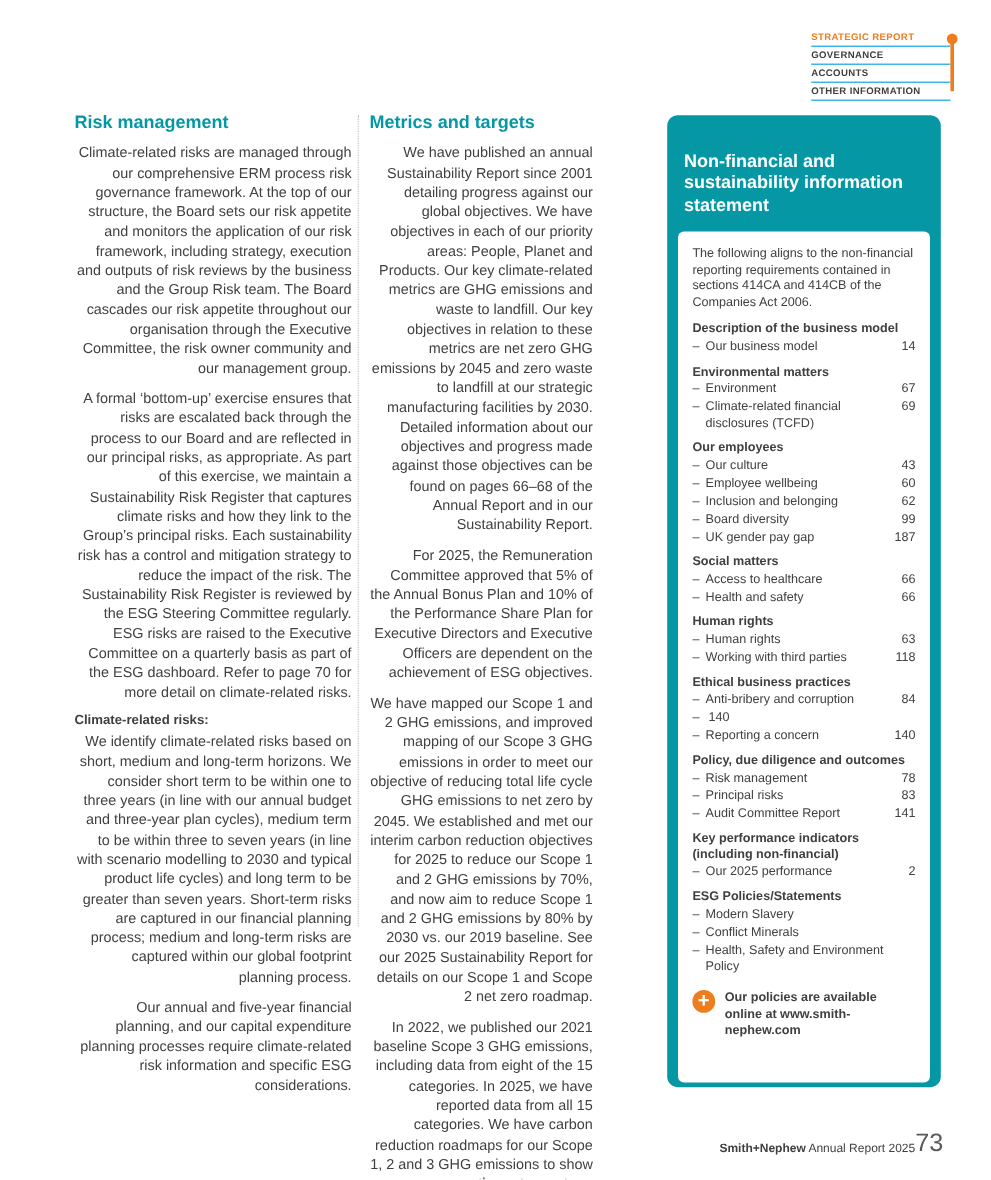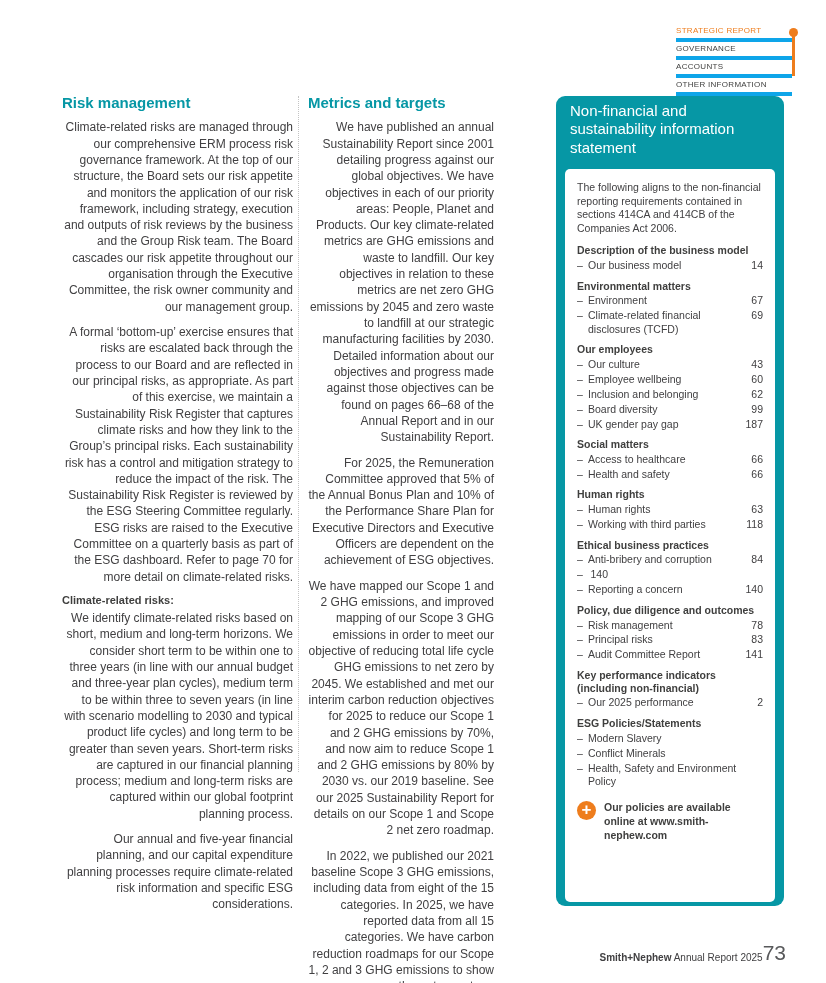--- a/index.html
+++ b/index.html
@@ -9,22 +9,22 @@
     background:#ffffff;
     font-family:"Liberation Sans", sans-serif;
     color:#414042;
     overflow:hidden;
   }
 
   
   .topnav{position:absolute;top:24px;right:34px;width:116px;}
   .nav-item{
     font-size:8px;letter-spacing:.3px;line-height:1;
-    padding:3px 0 3px 0;border-bottom:4px solid #0ea5e9;
-    color:#3f3f3e;font-weight:normal;cursor:pointer;
+    padding:3px 0 3px 0;border-bottom:1px solid #0ea5e9;
+    color:#3f3f3e;font-weight:bold;cursor:pointer;
   }
   .nav-item.active{color:#EE7D1D;}
   .nav-dot{
     position:absolute;top:4px;right:-6px;width:9px;height:9px;border-radius:50%;
     background:#EE7D1D;
   }
   .nav-vline{
     position:absolute;top:8px;right:-3px;width:3px;height:44px;background:#EE7D1D;
   }
 
@@ -46,22 +46,22 @@
     border-left:1px dotted #c4c4c4;
   }
 
   
   .sidebar{
     position:absolute;left:556px;top:96px;width:228px;height:810px;
     background:#0697A5;border-radius:9px;box-sizing:border-box;
     display:flex;flex-direction:column;
   }
   .sidebar-title{
-    margin:0;padding:6px 16px 10px 14px;
-    color:#ffffff;font-size:15px;line-height:1.22;font-weight:normal;
+    margin:0;padding:30px 16px 10px 14px;
+    color:#ffffff;font-size:15px;line-height:1.22;font-weight:bold;
   }
   .card{
     flex:1;margin:2px 9px 4px 9px;background:#ffffff;border-radius:5px;
     padding:12px 12px 10px 12px;box-sizing:border-box;overflow:hidden;
   }
   .card .intro{
     margin:0 0 9px 0;font-size:10.5px;line-height:1.3;color:#414042;
   }
   .sec-heading{
     font-size:10.5px;font-weight:bold;color:#3f3f3e;line-height:1.22;

